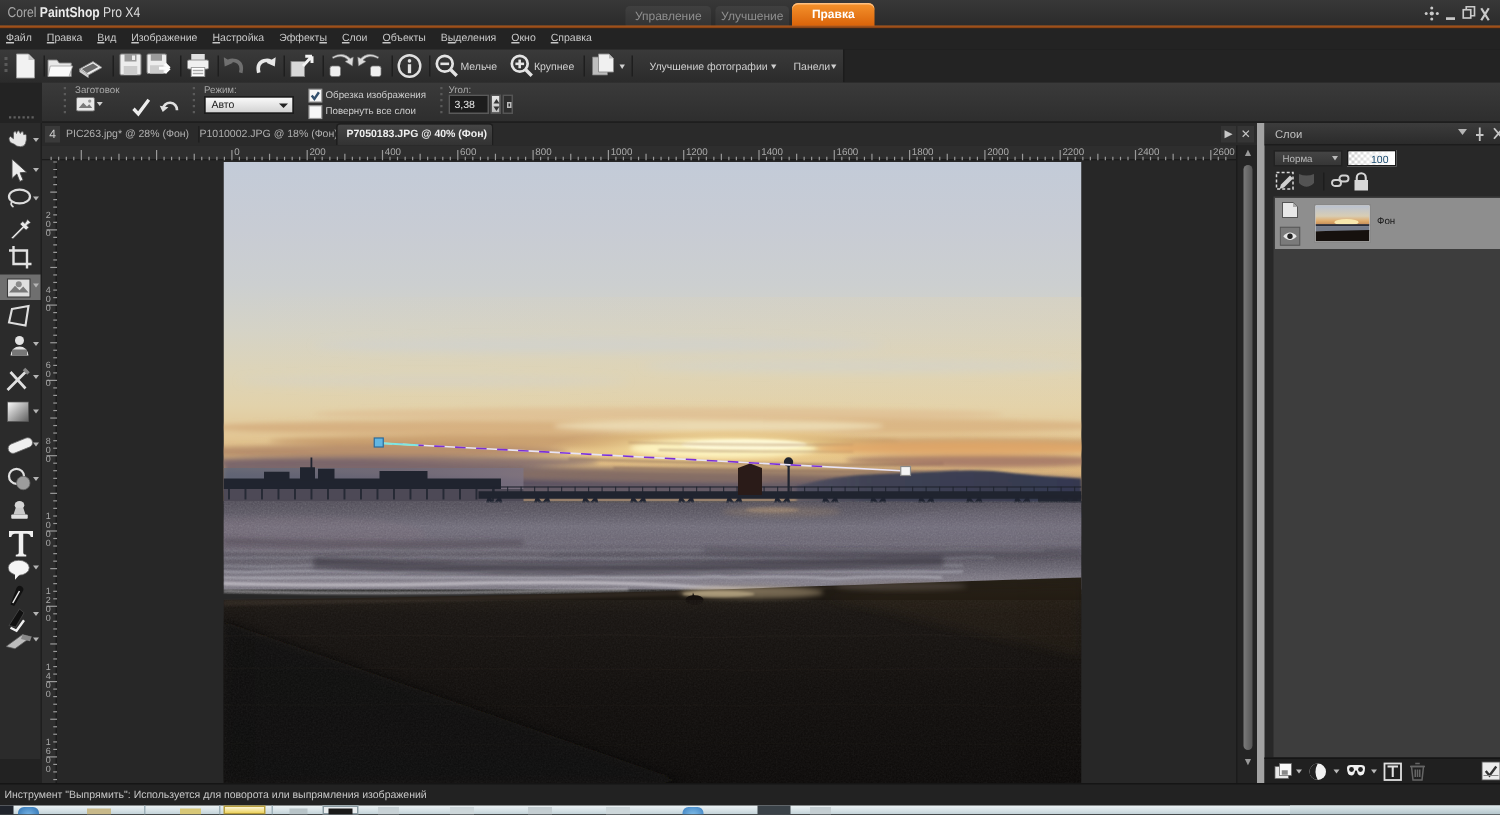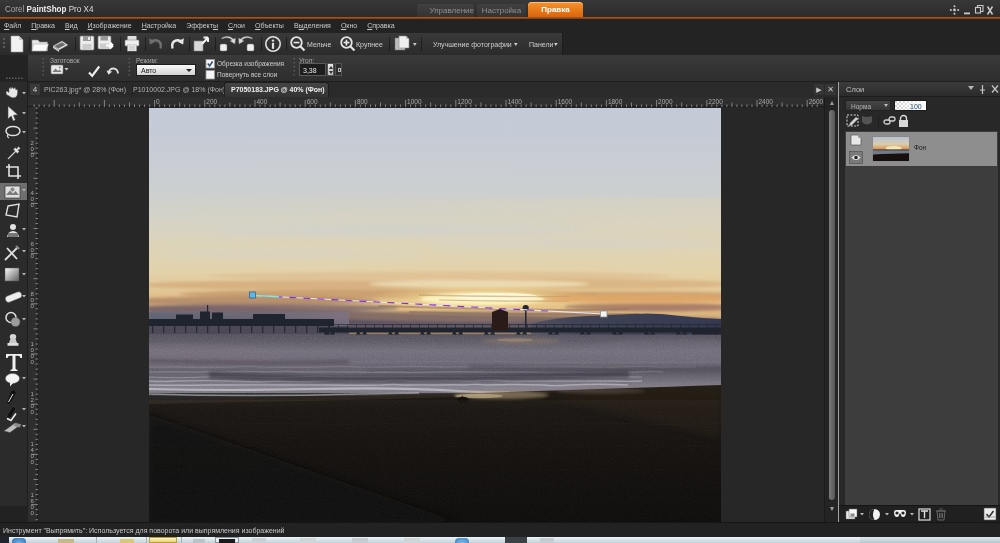--- a/index.html
+++ b/index.html
@@ -9,22 +9,22 @@
   .mi { margin-right:10px; }
   #stage { position:relative; width:904px; height:543px; }
 </style>
 </head>
 <body>
 <div id="stage">
 
   <div class="abs" style="left:0;top:0;width:1000px;height:18px;background:linear-gradient(#383838,#2a2a2a);"></div>
   <div class="abs" style="left:5px;top:2px;height:14px;line-height:14px;font-size:9.5px;color:#a8a8a8;transform:scaleX(.85);transform-origin:0 0;white-space:nowrap;">Corel <b style="color:#ececec;">PaintShop</b> <span style="color:#dcdcdc;">Pro X4</span></div>
 
-  <div class="abs" style="left:417px;top:4px;width:57px;height:14px;line-height:14px;text-align:right;font-size:8px;color:#8f8f8f;background:linear-gradient(#404040,#333333);border-radius:3px 3px 0 0;">Управление</div>
-  <div class="abs" style="left:477px;top:4px;width:49px;height:14px;line-height:14px;text-align:center;font-size:8px;color:#8f8f8f;background:linear-gradient(#404040,#333333);border-radius:3px 3px 0 0;">Настройка</div>
+  <div class="abs" style="left:417px;top:4px;width:57px;height:14px;line-height:14px;text-align:center;font-size:8px;color:#8f8f8f;background:linear-gradient(#404040,#333333);border-radius:3px 3px 0 0;">Управление</div>
+  <div class="abs" style="left:477px;top:4px;width:49px;height:14px;line-height:14px;text-align:center;font-size:8px;color:#8f8f8f;background:linear-gradient(#404040,#333333);border-radius:3px 3px 0 0;">Улучшение</div>
   <div class="abs" style="left:528px;top:2px;width:55px;height:16px;line-height:16px;text-align:center;font-size:8px;font-weight:bold;color:#fff;background:linear-gradient(#f5932d,#d96108);border-radius:4px 4px 0 0;box-shadow:inset 0 1px 0 #ffc080;">Правка</div>
 
   <div class="abs" style="left:0;top:17px;width:1000px;height:2px;background:linear-gradient(#b35c1e,#743812);"></div>
 
   <div class="abs" style="left:948px;top:3px;width:50px;height:13px;">
     <svg width="50" height="13" viewBox="0 0 50 13">
       <g fill="#c9c9c9">
         <circle cx="6.5" cy="6" r="1.4"></circle>
           <circle cx="6.5" cy="2.3" r="1.0"></circle>
           <circle cx="6.5" cy="9.7" r="1.0"></circle>
@@ -922,21 +922,21 @@
         </svg>
       </div>
 
     <div class="abs" style="left:796px;top:0;width:14px;height:425px;background:#242424;border-left:1px solid #1b1b1b;">
       <div class="abs" style="left:3px;top:2px;width:8px;height:8px;color:#9a9a9a;font-size:7px;line-height:8px;text-align:center;">▲</div>
       <div class="abs" style="left:4px;top:13px;width:6px;height:390px;background:linear-gradient(90deg,#7a7a7a,#565656);border-radius:3px;"></div>
       <div class="abs" style="left:3px;top:408px;width:8px;height:8px;color:#9a9a9a;font-size:7px;line-height:8px;text-align:center;">▼</div>
     </div>
   </div>
 
-  <div class="abs" style="left:838px;top:82px;width:162px;height:440px;background:#282828;border-left:1px solid #a3a3a3;" id="layers">
+  <div class="abs" style="left:838px;top:82px;width:162px;height:440px;background:#282828;border-left:5px solid #a3a3a3;" id="layers">
 
     <div class="abs" style="left:0;top:0;width:162px;height:15px;background:linear-gradient(#3c3c3c,#2b2b2b);border-bottom:1px solid #1c1c1c;">
       <div class="abs" style="left:7px;top:3px;font-size:7.5px;color:#c2c2c2;">Слои</div>
       <div class="abs" style="left:129px;top:4px;width:0;height:0;border-left:3px solid transparent;border-right:3px solid transparent;border-top:4px solid #b5b5b5;"></div>
       <svg class="abs" style="left:140px;top:2px;" width="20" height="11" viewBox="0 0 20 11">
         <g stroke="#c5c5c5" stroke-width="1.2" fill="none">
             <path d="M3.5 1 v5 M1 6 h5 M3.5 6 v4"></path>
             <path d="M13 1.5 l6 7 M19 1.5 l-6 7"></path>
           </g>
       </svg>

